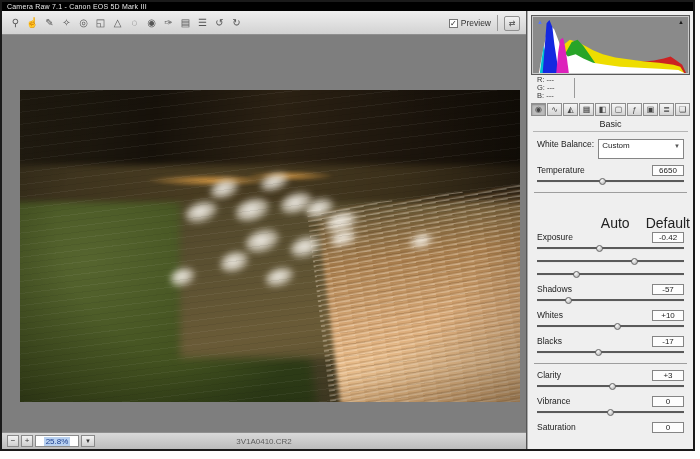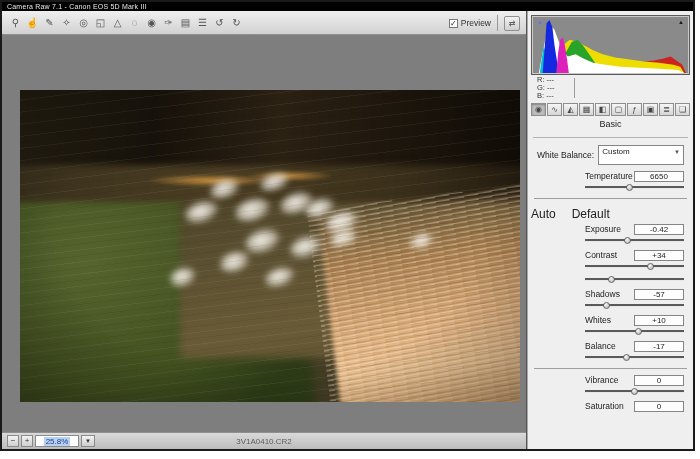--- a/index.html
+++ b/index.html
@@ -56,37 +56,37 @@
 
   .exif { display:flex; align-items:center; padding:3px 2px; font-size:7.5px; color:#333; height:26px; }
   .exif .rgbcol { width:42px; line-height:8px; padding-left:4px; border-right:1px solid #9a9a9a; align-self:stretch; display:flex; flex-direction:column; justify-content:center; }
   .exif .shotcol { flex:1; text-align:center; line-height:10px; }
   .exif .shotcol b { font-weight:normal; padding:0 4px; }
 
   .tabs { display:flex; justify-content:center; gap:1px; margin-top:2px; }
   .tab { width:15px; height:13px; border:1px solid #8e8e8e; background:linear-gradient(#f6f6f6,#d4d4d4); font-size:8px; line-height:12px; text-align:center; color:#444; }
   .tab.active { background:#bdbdbd; box-shadow:inset 0 1px 2px rgba(0,0,0,.3); }
 
-  .section-title { text-align:center; font-size:9px; color:#222; padding:3px 0 8px 0; border-bottom:1px solid #b5b5b5; margin:0 2px; }
-
-  .wbrow { display:flex; align-items:center; gap:4px; padding:0 6px; margin-top:7px; }
+  .section-title { text-align:center; font-size:9px; color:#222; padding:3px 0 2px 0; border-bottom:1px solid #b5b5b5; margin:0 2px; }
+
+  .wbrow { display:flex; gap:4px; padding:0 6px; margin-top:7px; }
   .wblabel { font-size:8.5px; color:#222; white-space:nowrap; }
   .wbselect { flex:1; height:20px; background:#fff; border:1px solid #858585; font-size:8px; line-height:12px; padding:0 3px; color:#222; display:flex; justify-content:space-between; }
   .wbselect .arrow { color:#555; font-size:6px; }
 
-  .srow { padding:0 6px; margin-top:5px;margin-left:48px; }
+  .srow { padding:0 6px; margin-top:5px; }
   .srow-top { display:flex; justify-content:space-between; align-items:center; height:12px; }
   .slabel { font-size:8.5px; color:#222; }
-  .svalue { width:50px; height:11px; border:1px solid #858585; background:#fdfdfd; font-size:8px; text-align:center; line-height:10px; color:#222; }
+  .svalue { width:32px; height:11px; border:1px solid #858585; background:#fdfdfd; font-size:8px; text-align:center; line-height:10px; color:#222; }
   .strack { position:relative; height:8px; margin-top:1px; }
   .strack::before { content:""; position:absolute; left:0; right:0; top:3px; height:2px; background:#5a5a5a; border-bottom:1px solid #e8e8e8; }
   .shandle { position:absolute; top:1px; width:7px; height:7px; border-radius:50%; background:radial-gradient(circle at 35% 30%,#fafafa,#ababab); border:1px solid #666; margin-left:-4px; }
 
   .divider { height:1px; background:#9e9e9e; margin:7px 3px 2px 3px; }
-  .autorow { display:flex; justify-content:flex-start; gap:16px; font-size:12px; color:#222; margin-top:8px; height:11px; }
+  .autorow { display:flex; justify-content:flex-end; gap:16px; font-size:14px; color:#222; margin-top:22px; height:11px; }
 </style>
 </head>
 <body>
 
 <div class="window">
   <div class="titlebar">
     <span>Camera Raw 7.1 - Canon EOS 5D Mark III</span>
   </div>
   <div class="body">
 
@@ -222,24 +222,20 @@
       <div class="srow">
         <div class="srow-top">
           <span class="slabel">Exposure</span>
           <span class="svalue">-0.42</span>
         </div>
         <div class="strack">
             <span class="shandle" style="left: 43%;"></span>
           </div>
       </div>
       <div class="srow">
-        <div class="srow-top">
-          <span class="slabel">Contrast</span>
-          <span class="svalue">+34</span>
-        </div>
         <div class="strack">
             <span class="shandle" style="left: 67%;"></span>
           </div>
       </div>
       <div class="srow">
         <div class="strack">
             <span class="shandle" style="left: 27%;"></span>
           </div>
       </div>
       <div class="srow">
@@ -255,30 +251,39 @@
         <div class="srow-top">
           <span class="slabel">Whites</span>
           <span class="svalue">+10</span>
         </div>
         <div class="strack">
             <span class="shandle" style="left: 55%;"></span>
           </div>
       </div>
       <div class="srow">
         <div class="srow-top">
-          <span class="slabel">Balance</span>
+          <span class="slabel">Blacks</span>
           <span class="svalue">-17</span>
         </div>
         <div class="strack">
             <span class="shandle" style="left: 42%;"></span>
           </div>
       </div>
 
       <div class="divider"></div>
 
+      <div class="srow">
+        <div class="srow-top">
+          <span class="slabel">Clarity</span>
+          <span class="svalue">+3</span>
+        </div>
+        <div class="strack">
+            <span class="shandle" style="left: 52%;"></span>
+          </div>
+      </div>
       <div class="srow">
         <div class="srow-top">
           <span class="slabel">Vibrance</span>
           <span class="svalue">0</span>
         </div>
         <div class="strack">
             <span class="shandle" style="left: 50%;"></span>
           </div>
       </div>
       <div class="srow">

